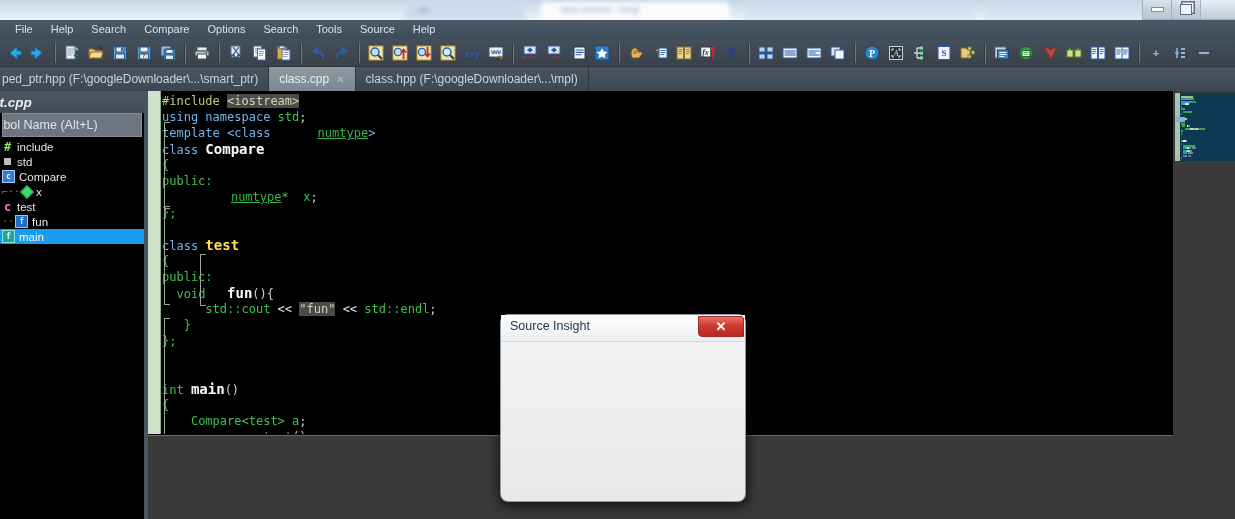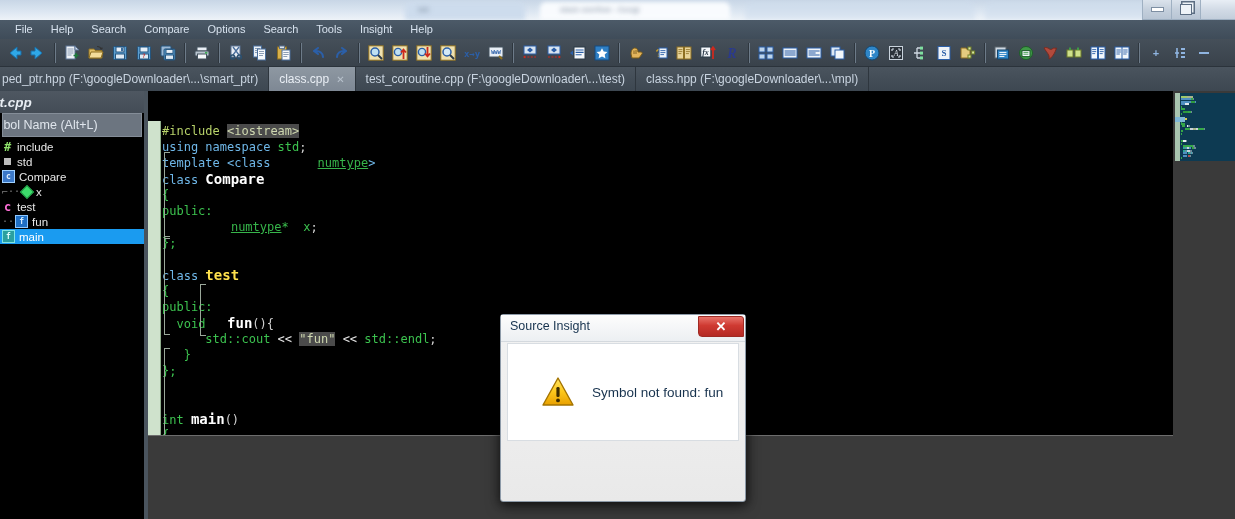--- a/index.html
+++ b/index.html
@@ -221,21 +221,20 @@
 
   
   .editor-wrap {
     position: absolute; left: 148px; top: 0; width: 1025px; height: 428px;
     background: #000;
   }
   .editor-area {
     position: absolute; left: 0; top: 0; width: 1025px; height: 343px;
     background: #000;
     overflow: hidden;
-    margin-top: 30px;
   }
   .gutter {
     position: absolute; left: 0; top: 0; width: 12px; height: 343px;
     background: #cfe2cc;
     border-right: 1px solid #8fae8c;
   }
   .code {
     position: absolute; left: 14px; top: 2px;
     font-family: "DejaVu Sans Mono", monospace;
     font-size: 12px;
@@ -296,21 +295,21 @@
     left: 500px; top: 314px; width: 248px; height: 190px;
     background: rgba(0,0,0,0.35);
     filter: blur(4px);
     border-radius: 4px;
   }
   .dialog {
     position: absolute;
     left: 500px; top: 314px; width: 246px; height: 188px;
     background: linear-gradient(180deg,#f3f3f3 0%, #e9e9e9 100%);
     border: 1px solid #8d9aa8;
-    border-radius: 3px;
+    border-radius: 8px;
     box-shadow: 0 4px 14px rgba(0,0,0,.55);
     box-sizing: border-box;
     font-family: "Liberation Sans", sans-serif;
   }
   .dlg-title {
     position: absolute; left: 0; top: 0; right: 0; height: 26px;
     background: linear-gradient(180deg,#fdfdfd 0%, #eceff2 100%);
     border-bottom: 1px solid #d4d9de;
   }
   .dlg-title-text {
@@ -389,21 +388,21 @@
     </div>
 
     <div class="menubar">
       <div class="menu-item">File</div>
       <div class="menu-item">Help</div>
       <div class="menu-item">Search</div>
       <div class="menu-item">Compare</div>
       <div class="menu-item">Options</div>
       <div class="menu-item">Search</div>
       <div class="menu-item">Tools</div>
-      <div class="menu-item">Insight</div>
+      <div class="menu-item">Source</div>
       <div class="menu-item">Help</div>
     </div>
 
     <div class="toolbar" id="toolbar">
         <div class="tb-btn">
           <span style="display: block;">
             <svg class="tb-ico" viewBox="0 0 16 16">
               <path d="M11 2 L4 8 L11 14 L11 10 L15 10 L15 6 L11 6 Z" fill="#2fa8e8" stroke="#1a6fa8"></path>
             </svg>
           </span>
@@ -819,23 +818,20 @@
         </div>
       </div>
 
     <div class="tabbar" id="tabbar">
         <div class="ftab" style="margin-left: -8px;">
           <span>ped_ptr.hpp (F:\googleDownloader\...\smart_ptr)</span>
         </div>
         <div class="ftab active">
           <span>class.cpp</span>
           <span class="tclose">✕</span>
-        </div>
-        <div class="ftab">
-          <span>test_coroutine.cpp (F:\googleDownloader\...\test)</span>
         </div>
         <div class="ftab">
           <span>class.hpp (F:\googleDownloader\...\mpl)</span>
         </div>
       </div>
 
     <div class="content">
 
       <div class="left-panel">
         <div class="lp-header">
@@ -967,33 +963,16 @@
       </div>
 
     </div>
 
     <div class="dlg-shadow"></div>
     <div class="dialog">
       <div class="dlg-title">
         <span class="dlg-title-text">Source Insight</span>
       </div>
       <div class="dlg-close">✕</div>
-      <div class="dlg-body">
-        <div class="warn-icon">
-          <svg viewBox="0 0 32 30" width="32" height="30">
-            <defs>
-              <linearGradient id="wg" x1="0" y1="0" x2="0" y2="1">
-                <stop offset="0" stop-color="#ffe463"></stop>
-                <stop offset="0.5" stop-color="#fdc81d"></stop>
-                <stop offset="1" stop-color="#e8a000"></stop>
-              </linearGradient>
-            </defs>
-            <path d="M16 1 L31 28 L1 28 Z" fill="url(#wg)" stroke="#a37300" stroke-width="1.4" stroke-linejoin="round"></path>
-            <rect x="14.4" y="10" width="3.2" height="10" rx="1.3" fill="#3b2b00"></rect>
-            <circle cx="16" cy="23.4" r="1.9" fill="#3b2b00"></circle>
-          </svg>
-        </div>
-        <div class="dlg-msg">Symbol not found: fun</div>
-      </div>
     </div>
 
   </div>
 </div>
 
 </body></html>

